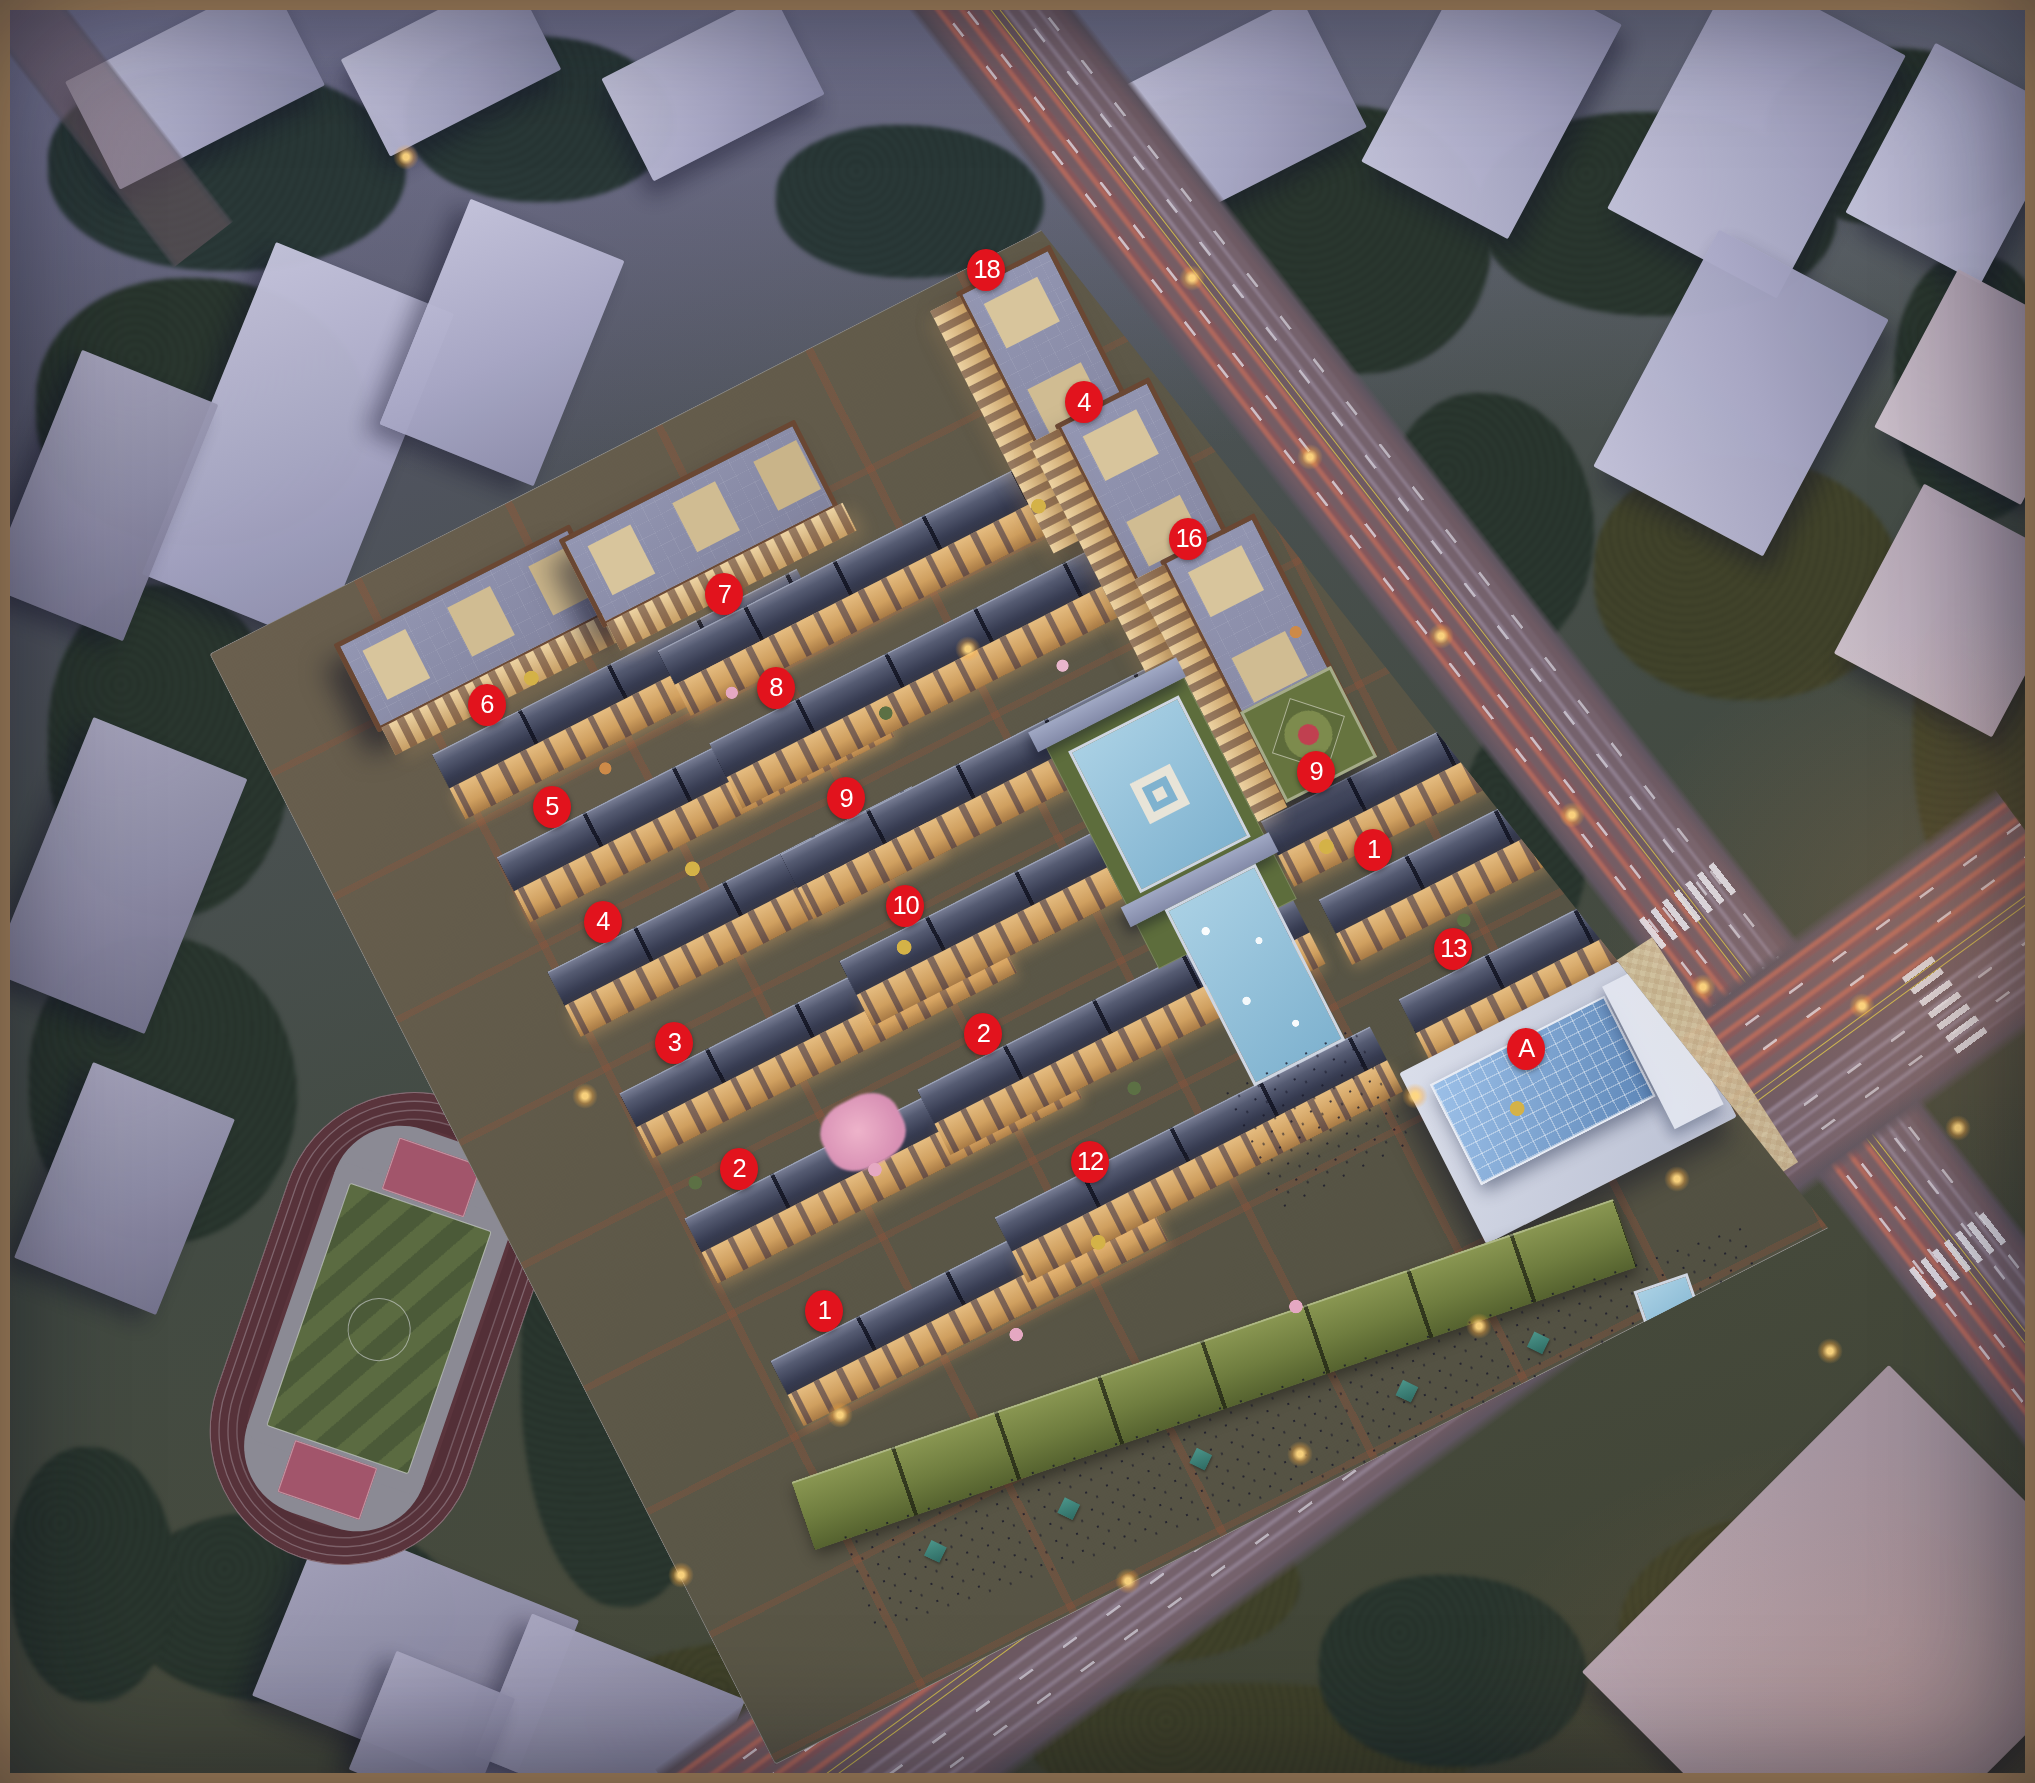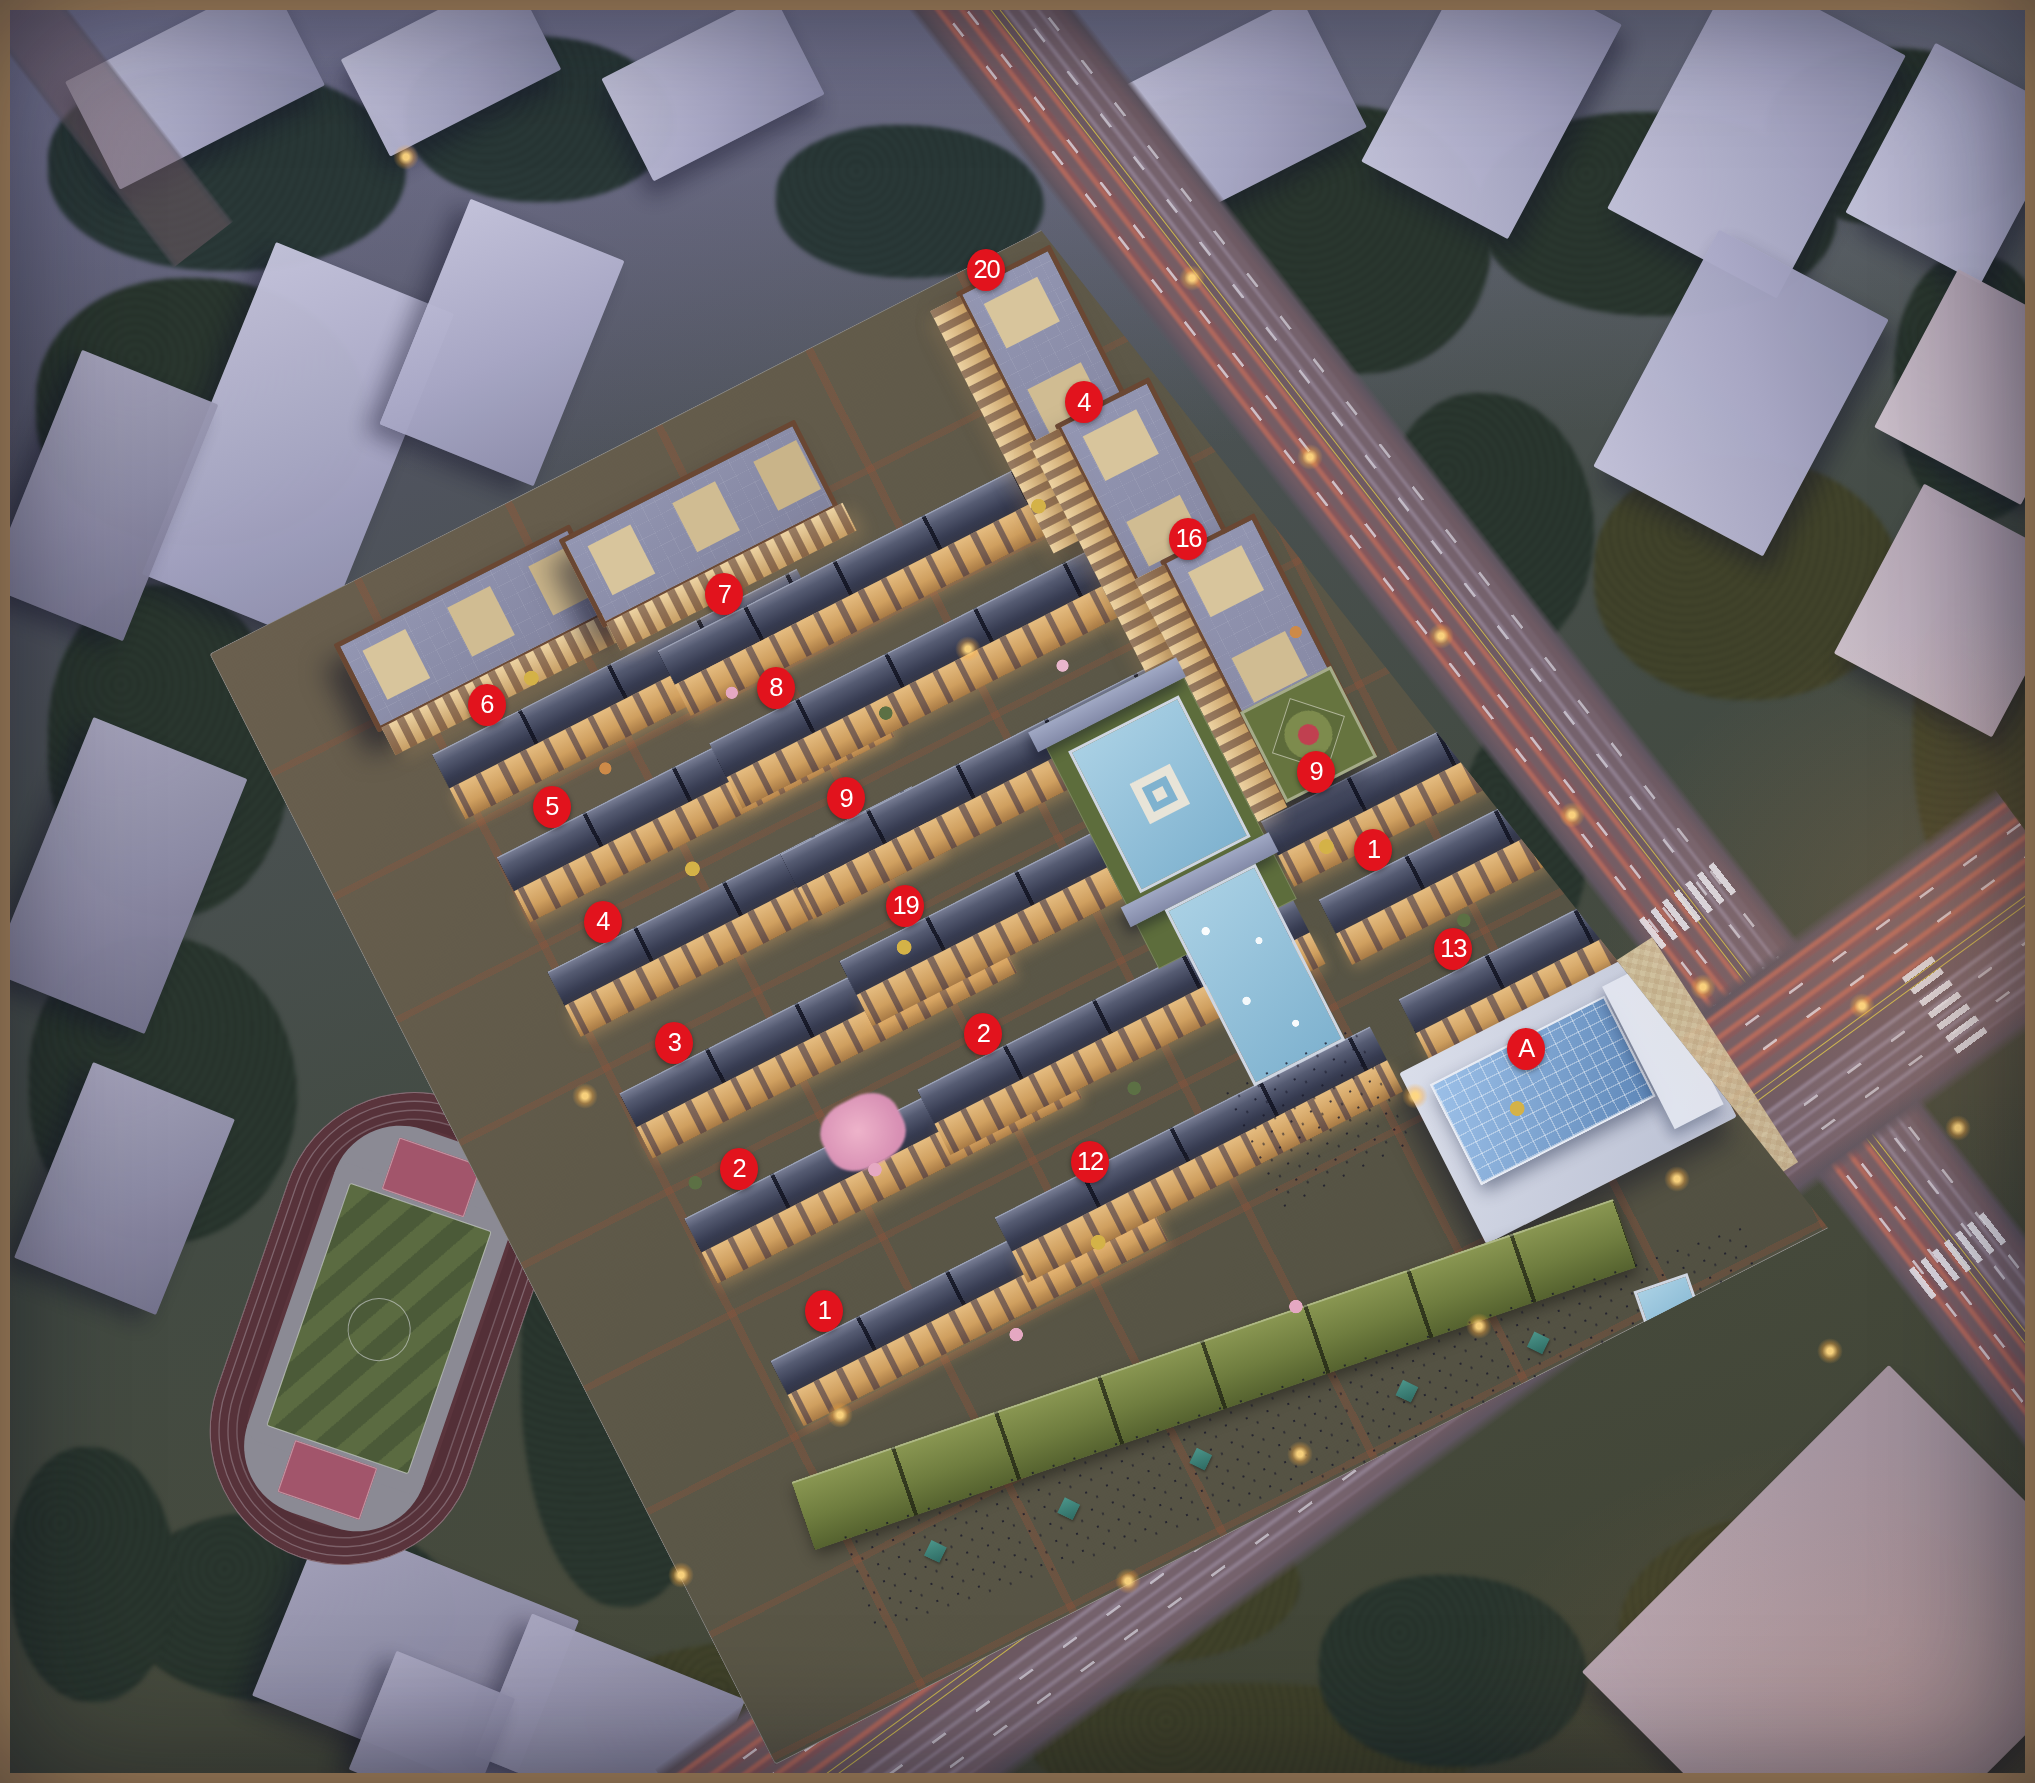--- a/index.html
+++ b/index.html
@@ -280,27 +280,27 @@
   <div id="markers">
       <div class="marker" style="left: 40.41%; top: 73.8%;">1</div>
       <div class="marker" style="left: 36.17%; top: 65.72%;">2</div>
       <div class="marker" style="left: 32.96%; top: 58.59%;">3</div>
       <div class="marker" style="left: 29.41%; top: 51.74%;">4</div>
       <div class="marker" style="left: 26.88%; top: 45.22%;">5</div>
       <div class="marker" style="left: 23.65%; top: 39.42%;">6</div>
       <div class="marker" style="left: 35.44%; top: 33.15%;">7</div>
       <div class="marker" style="left: 38%; top: 38.44%;">8</div>
       <div class="marker" style="left: 41.49%; top: 44.71%;">9</div>
-      <div class="marker" style="left: 44.44%; top: 50.8%;">19</div>
+      <div class="marker" style="left: 44.44%; top: 50.8%;">10</div>
       <div class="marker" style="left: 48.3%; top: 58.08%;">2</div>
       <div class="marker" style="left: 52.11%; top: 65.36%; margin-left: 11px;">12</div>
       <div class="marker" style="left: 71.63%; top: 53.26%;">13</div>
       <div class="marker" style="left: 67.67%; top: 47.64%;">1</div>
       <div class="marker" style="left: 64.82%; top: 43.22%;">9</div>
       <div class="marker" style="left: 58.48%; top: 30%;">16</div>
       <div class="marker" style="left: 53.28%; top: 22.25%;">4</div>
-      <div class="marker" style="left: 48.46%; top: 14.75%;">20</div>
+      <div class="marker" style="left: 48.46%; top: 14.75%;">18</div>
       <div class="marker" style="left: 75.25%; top: 58.91%;">A</div>
     </div>
 
   <div class="vignette" style="position:absolute"></div>
 </div>
 
 
 </body></html>

